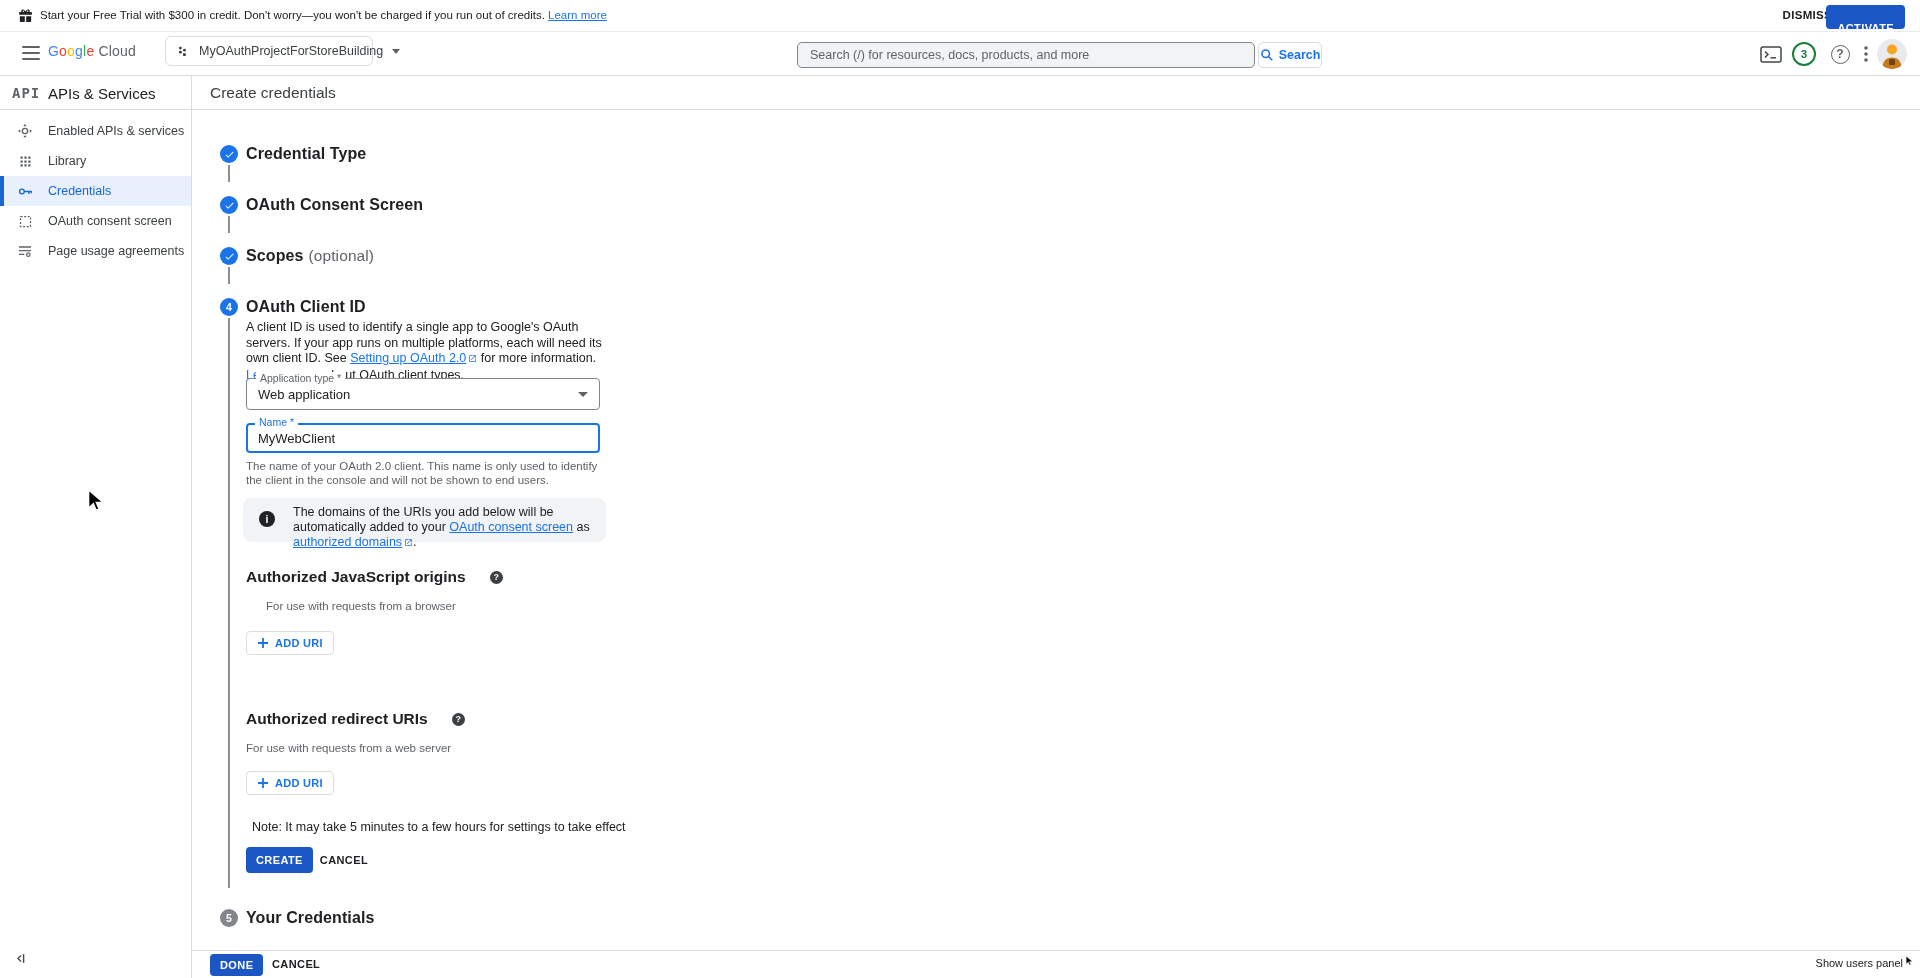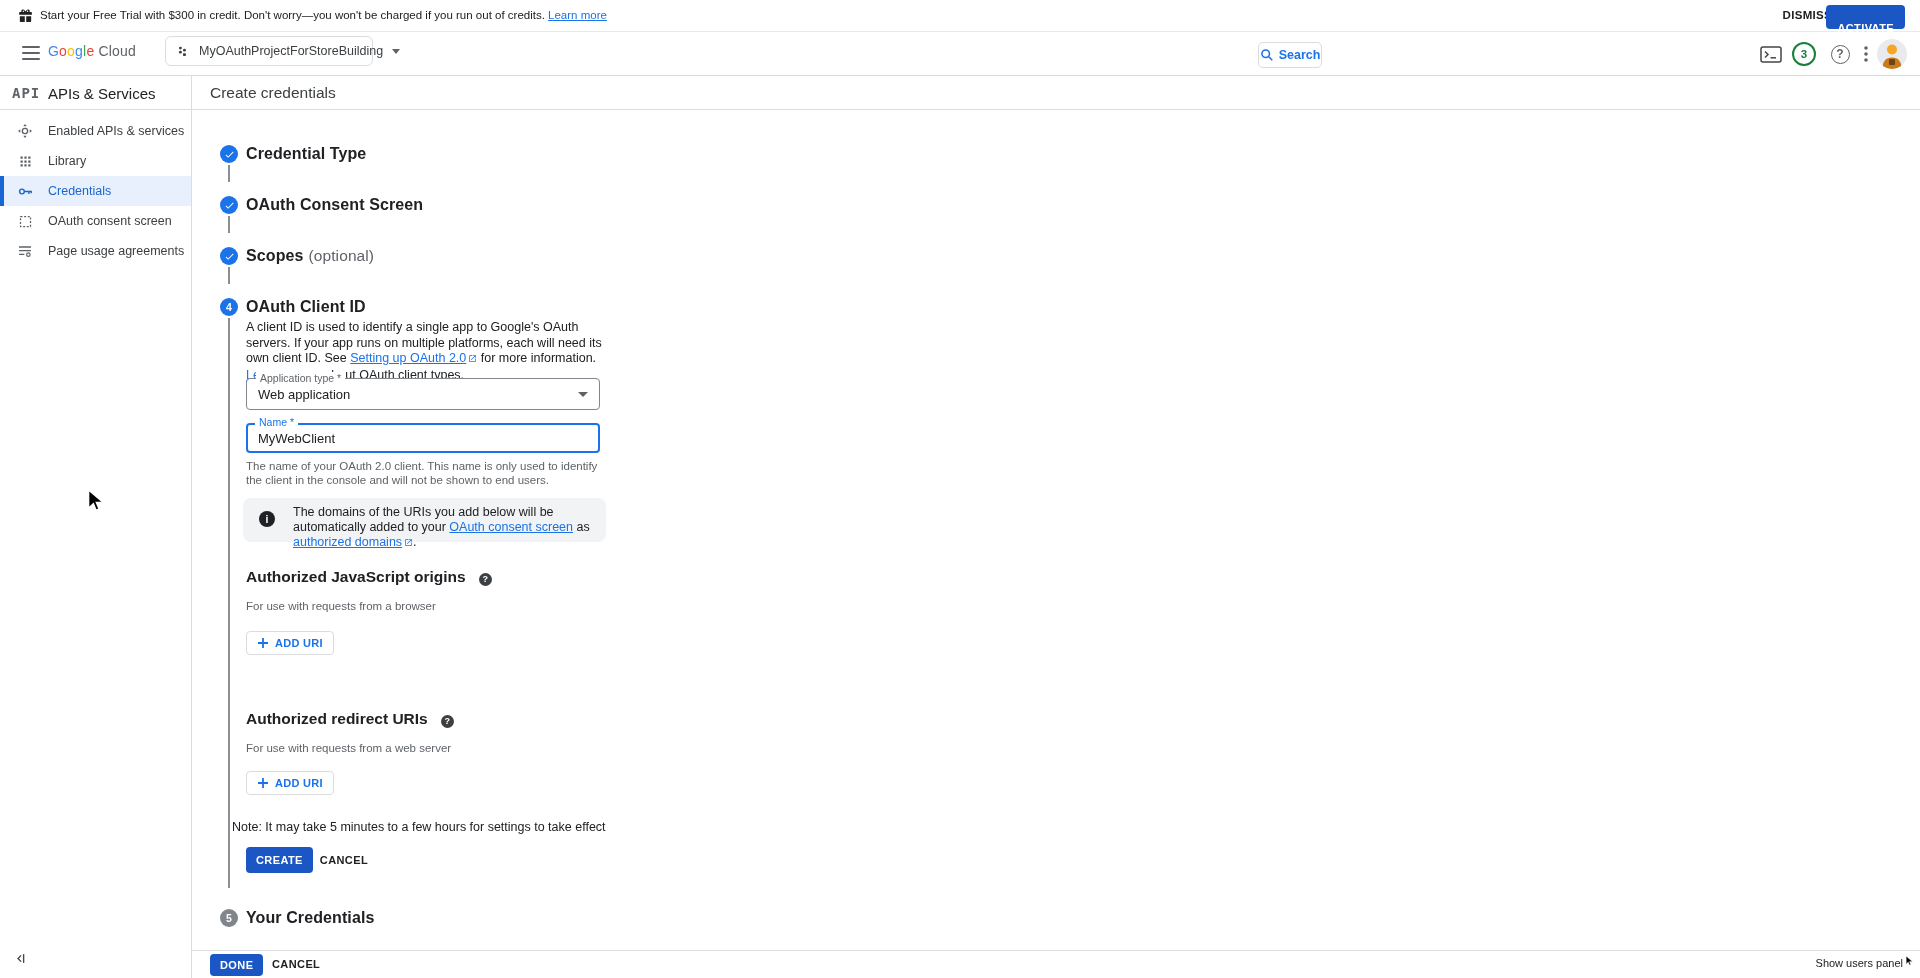--- a/index.html
+++ b/index.html
@@ -78,28 +78,28 @@
   .field-value { position:absolute; left:11px; top:8px; font-size:13px; color:#202124; }
   .app-type .caret { position:absolute; right:11px; top:13px; width:0; height:0; border-left:5px solid transparent; border-right:5px solid transparent; border-top:5.5px solid #5f6368; }
   .name-wrap { top:313px; height:30px;border-radius:10px; }
   .name-input { width:354px; height:30px; border:2px solid #1a73e8; border-radius:4px; padding:0 10px; font-family:inherit; font-size:13px; color:#202124; outline:none; }
   .helper { position:absolute; left:54px; top:350px; width:366px; font-size:11.5px; line-height:13.5px; color:#5f6368; }
 
   .infobox { position:absolute; left:51px; top:388px; width:363px; height:44px; background:#f1f3f4; border-radius:8px; }
   .infobox .info-ic { position:absolute; left:16px; top:13px; width:16px; height:16px; border-radius:50%; background:#202124; color:#fff; font-size:10.5px; font-weight:bold; font-style:normal; text-align:center; line-height:16px; }
   .infobox .txt { position:absolute; left:50px; top:7px; width:300px; font-size:12.5px; line-height:15px; color:#202124; }
 
-  .section-h { position:absolute; left:54px; display:flex; align-items:flex-end; gap:13px; }
+  .section-h { position:absolute; left:54px; display:flex; align-items:center; gap:24px; }
   .section-h .t { font-size:15.5px; font-weight:bold; color:#202124; }
   .help-dot { width:13px; height:13px; border-radius:50%; background:#3c4043; color:#fff; font-size:9px; font-weight:bold; text-align:center; line-height:13px; cursor:pointer; }
   .section-sub { position:absolute; left:54px; font-size:11.5px; color:#5f6368; }
   .add-uri { position:absolute; left:54px; height:24px; padding:0 10px; background:#fff; border:1px solid #dadce0; border-radius:4px; display:flex; align-items:center; gap:6px; cursor:pointer; }
   .add-uri .t { font-size:11px; font-weight:bold; letter-spacing:.3px; color:#1a73e8; }
 
-  .note { position:absolute; left:40px; top:710px; font-size:12.5px; color:#202124; }
+  .note { position:absolute; left:60px; top:710px; font-size:12.5px; color:#202124; }
   .btn-row { position:absolute; left:54px; top:737px; display:flex; align-items:center; gap:7px; }
   .btn-primary { height:26px; padding:0 10px; background:#1a56c4; border:none; border-radius:4px; color:#fff; font-family:inherit; font-size:11px; font-weight:bold; letter-spacing:.4px; cursor:pointer; }
   .btn-text { font-size:11px; font-weight:bold; letter-spacing:.4px; color:#202124; background:none; border:none; font-family:inherit; cursor:pointer; }
 
   .footer { position:absolute; left:0; right:0; bottom:0; height:28px; background:#fff; border-top:1px solid #dadce0; }
   .footer .btn-primary { position:absolute; left:18px; top:3px; height:22px; }
   .footer .btn-text { position:absolute; left:80px; top:7px; }
 
   .debug-link { position:absolute; right:6px; top:955px; font-size:11px; color:#202124; display:flex; align-items:flex-end; gap:1px; cursor:pointer; }
   .cursor-main { position:absolute; left:84px; top:488px; z-index:50; pointer-events:none; }
@@ -132,20 +132,21 @@
         <svg width="15" height="15" viewBox="0 0 24 24" fill="#3c4043">
             <circle cx="7" cy="6.5" r="2.3"></circle>
             <circle cx="7" cy="13" r="2.3"></circle>
             <circle cx="13.5" cy="9.8" r="2.3"></circle>
             <rect x="11.3" y="14.6" width="4.4" height="4.4" rx="0.6"></rect>
           </svg>
       </span>
       <span class="label">MyOAuthProjectForStoreBuilding</span>
       <span class="caret-down"></span>
     </div>
+    <input class="search-box" placeholder="Search (/) for resources, docs, products, and more" style="">
     <div class="search-btn">
       <span style="display:flex;">
         <svg width="14" height="14" viewBox="0 0 16 16" fill="none" stroke="#1a73e8" stroke-width="1.8">
             <circle cx="6.5" cy="6.5" r="4.3"></circle>
             <path d="M10 10l4 4"></path>
           </svg>
       </span>
       <span class="txt">Search</span>
     </div>
     <div class="nav-ic shell-ic">
@@ -311,21 +312,21 @@
         <span class="info-ic">i</span>
         <p class="txt"><span>The domains of the URIs you add below will be automatically added to your </span><span class="lnk">OAuth consent screen</span><span> as </span><span class="lnk"><span>authorized domains</span><span class="ext"><svg width="9" height="9" viewBox="0 0 24 24">
                   <path fill="#1a73e8" d="M19 19H5V5h7V3H5a2 2 0 0 0-2 2v14a2 2 0 0 0 2 2h14c1.1 0 2-.9 2-2v-7h-2v7zM14 3v2h3.59l-9.83 9.83 1.41 1.41L19 6.41V10h2V3h-7z"></path>
                 </svg></span></span><span>.</span></p>
       </div>
 
       <div class="section-h" style="top:458px;">
         <span class="t">Authorized JavaScript origins</span>
         <span class="help-dot">?</span>
       </div>
-      <span class="section-sub" style="top:490px;">For use with requests from a browser</span>
+      <span class="section-sub" style="top:490px;margin-left:20px;">For use with requests from a browser</span>
       <div class="add-uri" style="top:521px;">
         <span style="display:flex;">
             <svg width="12" height="12" viewBox="0 0 12 12">
               <path d="M6 1v10M1 6h10" stroke="#1a73e8" stroke-width="1.8"></path>
             </svg>
           </span>
         <span class="t">ADD URI</span>
       </div>
 
       <div class="section-h" style="top:600px;">

